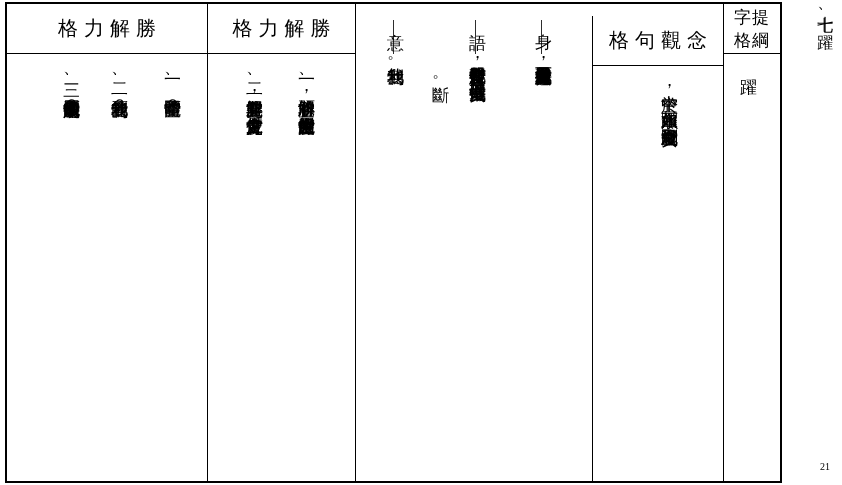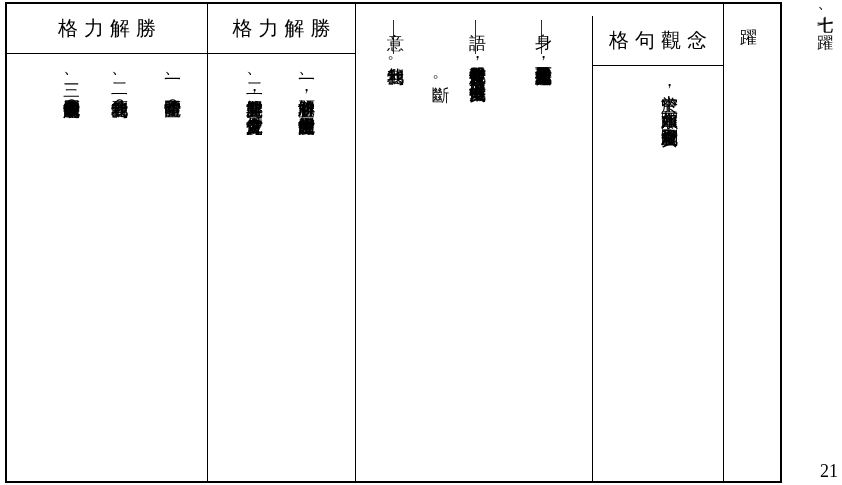--- a/index.html
+++ b/index.html
@@ -79,21 +79,21 @@
     writing-mode: vertical-rl;
     text-orientation: mixed;
     font-size: 16px;
     line-height: 1.2;
     letter-spacing: 1px;
     white-space: nowrap;
   }
   .page-number {
     position: absolute;
     left: 820px; top: 461px;
-    font-size: 18px;
+    font-size: 10px;
   }
 </style>
 </head>
 <body>
 
 <div class="page">
 
   <div class="grid-table">
 
     <div class="col col-fanxing">
@@ -123,20 +123,21 @@
     </div>
 
     <div class="col col-guannian">
       <div class="th">格句觀念</div>
       <div class="td">
         <div class="vline" style="right:45px;"><span>於空中，如魚躍水面，刹那成就</span><span class="emphasis">金剛亥母</span><span>。</span></div>
       </div>
     </div>
 
     <div class="col col-tigang">
+      <div class="th">字提格綱</div>
       <div class="td">
         <div class="vline" style="right:23px; top:12px;">躍</div>
       </div>
     </div>
 
   </div>
 
   <div class="margin-title">十七、躍</div>
 
   <div class="page-number">21</div>

